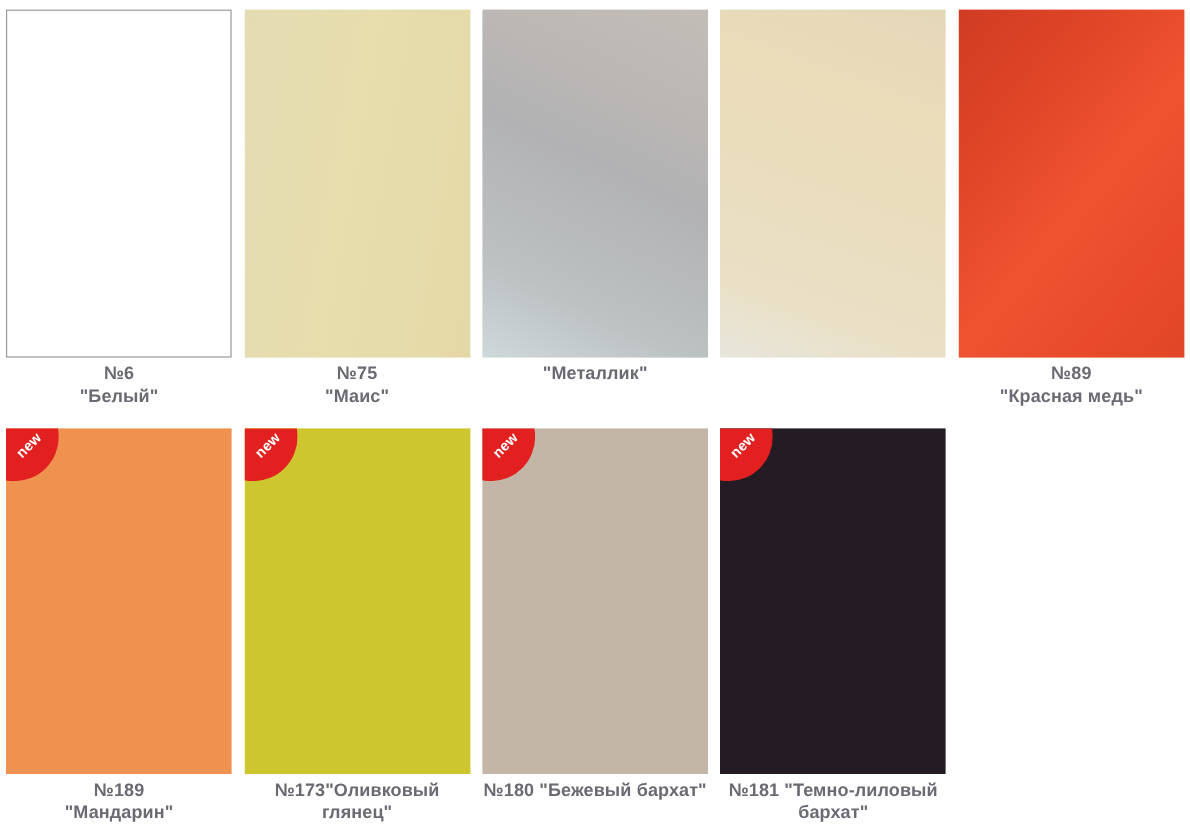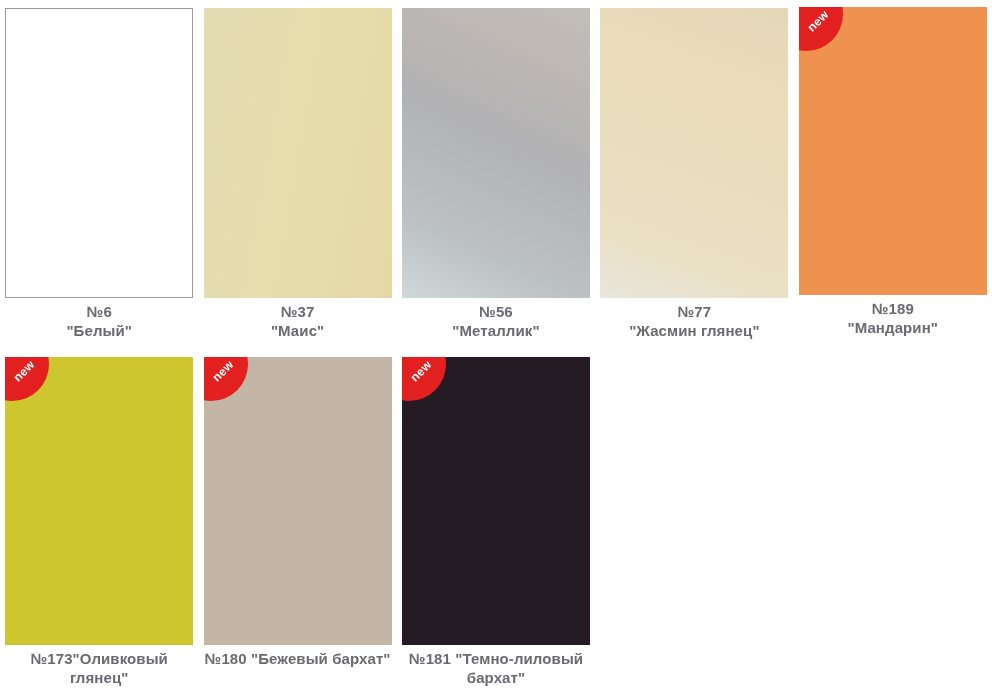--- a/index.html
+++ b/index.html
@@ -103,36 +103,38 @@
     <div class="swatch-cell row1">
       <div class="swatch-chip bordered" style="background: rgb(255, 255, 255);"></div>
       <div class="swatch-label">
         <span class="code-line">№6</span>
         <span class="name-line">"Белый"</span>
       </div>
     </div>
     <div class="swatch-cell row1">
       <div class="swatch-chip" style="background: linear-gradient(100deg, rgb(227, 220, 179) 0%, rgb(231, 221, 173) 45%, rgb(228, 217, 166) 100%);"></div>
       <div class="swatch-label">
-        <span class="code-line">№37</span>
+        <span class="code-line">№75</span>
         <span class="name-line">"Маис"</span>
       </div>
     </div>
     <div class="swatch-cell row1">
       <div class="swatch-chip" style="background: linear-gradient(25deg, rgb(207, 216, 218) 0%, rgb(188, 193, 194) 22%, rgb(178, 178, 180) 55%, rgb(189, 184, 180) 80%, rgb(195, 189, 184) 100%);"></div>
       <div class="swatch-label">
-        <span class="code-line">№56</span>
         <span class="name-line">"Металлик"</span>
       </div>
     </div>
     <div class="swatch-cell row1">
       <div class="swatch-chip" style="background: linear-gradient(20deg, rgb(231, 230, 220) 0%, rgb(234, 224, 198) 18%, rgb(233, 221, 189) 48%, rgb(235, 220, 186) 72%, rgb(228, 215, 184) 100%);"></div>
+    </div>
+    <div class="swatch-cell row1">
+      <div class="swatch-chip" style="background: linear-gradient(130deg, rgb(207, 60, 35) 0%, rgb(224, 69, 39) 28%, rgb(239, 83, 48) 55%, rgb(232, 74, 42) 80%, rgb(224, 70, 39) 100%);"></div>
       <div class="swatch-label">
-        <span class="code-line">№77</span>
-        <span class="name-line">"Жасмин глянец"</span>
+        <span class="code-line">№89</span>
+        <span class="name-line">"Красная медь"</span>
       </div>
     </div>
     <div class="swatch-cell row2">
       <div class="swatch-chip" style="background: rgb(239, 146, 80);">
         <div class="new-badge">
           <div class="badge-disc"></div>
           <div class="badge-text">new</div>
         </div>
       </div>
       <div class="swatch-label">

